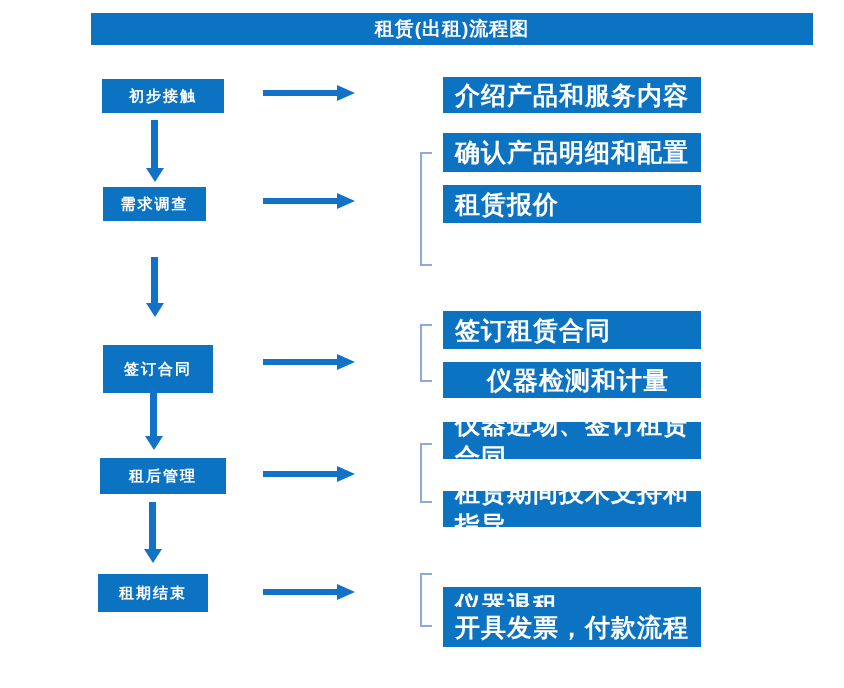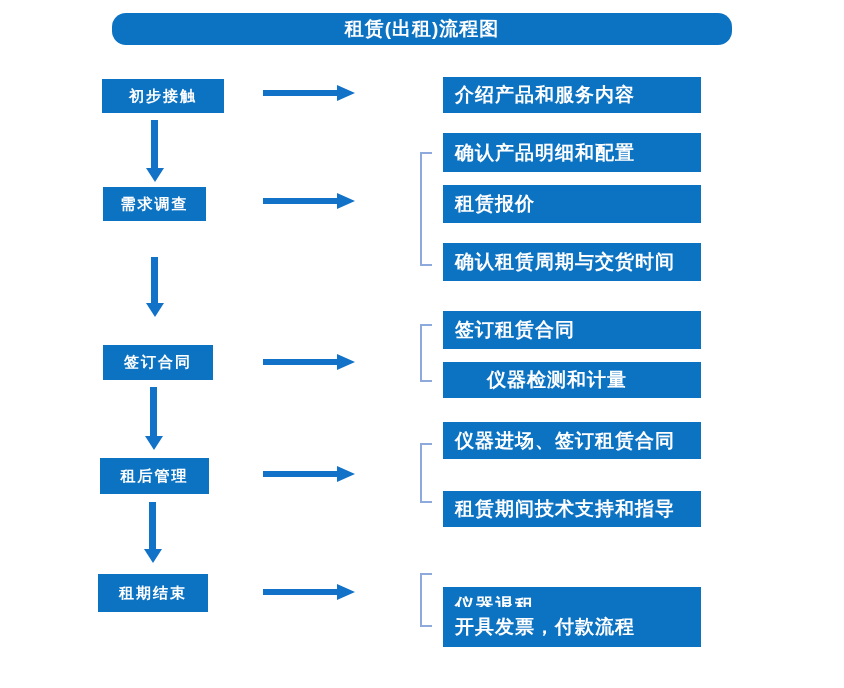--- a/index.html
+++ b/index.html
@@ -24,39 +24,39 @@
     background:var(--primary);
     color:var(--text-on-primary);
     font-weight:bold;
     display:flex;
     align-items:center;
   }
   .title-bar {
     justify-content:center;
     font-size:19px;
     letter-spacing:1px;
-    left:112px; top:13px; width:620px; height:32px;border-radius:14px;
+    left:91px; top:13px; width:722px; height:32px;
   }
   .step-box {
     justify-content:center;
     font-size:15px;
     letter-spacing:2px;
   }
   .detail-box {
     justify-content:flex-start;
     padding-left:12px;
-    font-size:19px;
+    font-size:25px;
     letter-spacing:1px;
     left:443px; width:258px;
   }
   
   #s1 { left:102px; top:79px;  width:122px; height:34px; }
   #s2 { left:103px; top:187px; width:103px; height:34px; }
-  #s3 { left:103px; top:345px; width:110px; height:35px; }
-  #s4 { left:100px; top:458px; width:109px; height:36px;font-family:Liberation Mono, monospace; }
+  #s3 { left:103px; top:345px; width:110px; height:48px; }
+  #s4 { left:100px; top:458px; width:126px; height:36px;font-family:Liberation Mono, monospace; }
   #s5 { left:98px;  top:574px; width:110px; height:38px; }
   
   #r1  { top:77px;  height:36px; }
   #r2  { top:133px; height:39px; }
   #r3  { top:185px; height:38px; }
   #r4  { top:243px; height:38px; }
   #r5  { top:311px; height:38px; }
   #r6  { top:362px; height:36px;padding-left:44px; }
   #r7  { top:422px; height:37px; }
   #r8  { top:491px; height:36px; }
@@ -149,21 +149,20 @@
     </div>
 
   <div class="bracket" id="bA"></div>
   <div class="bracket" id="bB"></div>
   <div class="bracket" id="bC"></div>
   <div class="bracket" id="bD"></div>
 
   <div class="box detail-box" id="r1">介绍产品和服务内容</div>
   <div class="box detail-box" id="r2">确认产品明细和配置</div>
   <div class="box detail-box" id="r3">租赁报价</div>
-  <div class="box detail-box" id="r4">确认租赁周期与交货时间</div>
   <div class="box detail-box" id="r5">签订租赁合同</div>
   <div class="box detail-box" id="r6">仪器检测和计量</div>
   <div class="box detail-box" id="r7">仪器进场、签订租赁合同</div>
   <div class="box detail-box" id="r8">租赁期间技术支持和指导</div>
   <div class="box detail-box" id="r9">仪器退租</div>
   <div class="box detail-box" id="r10">开具发票，付款流程</div>
 
 </div>
 
 </body></html>

